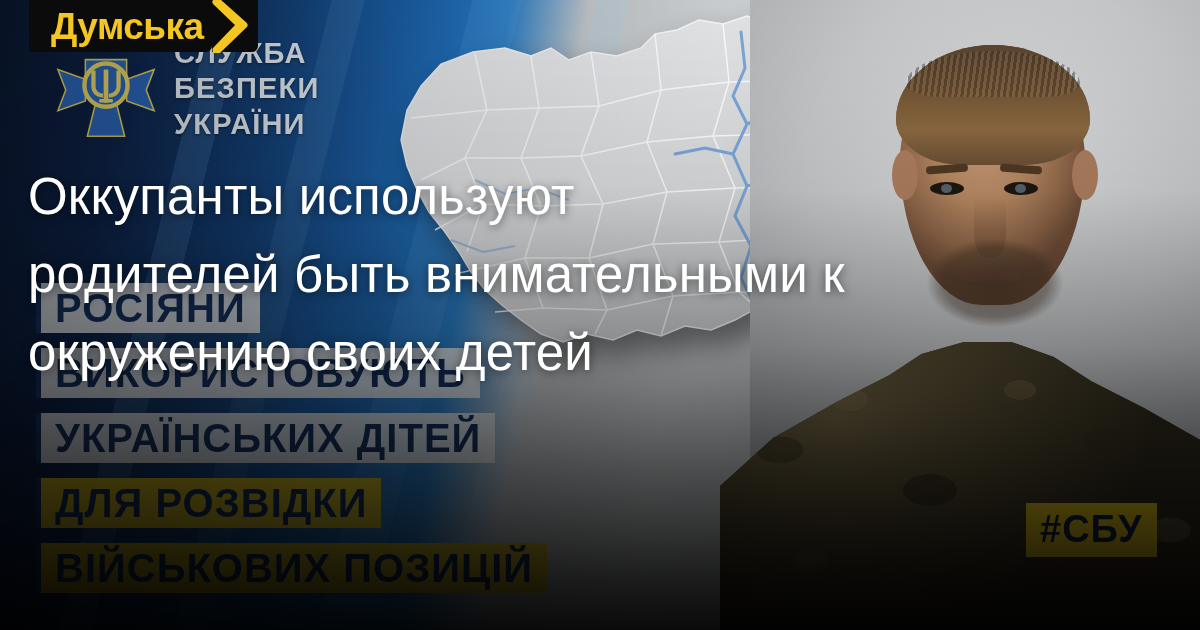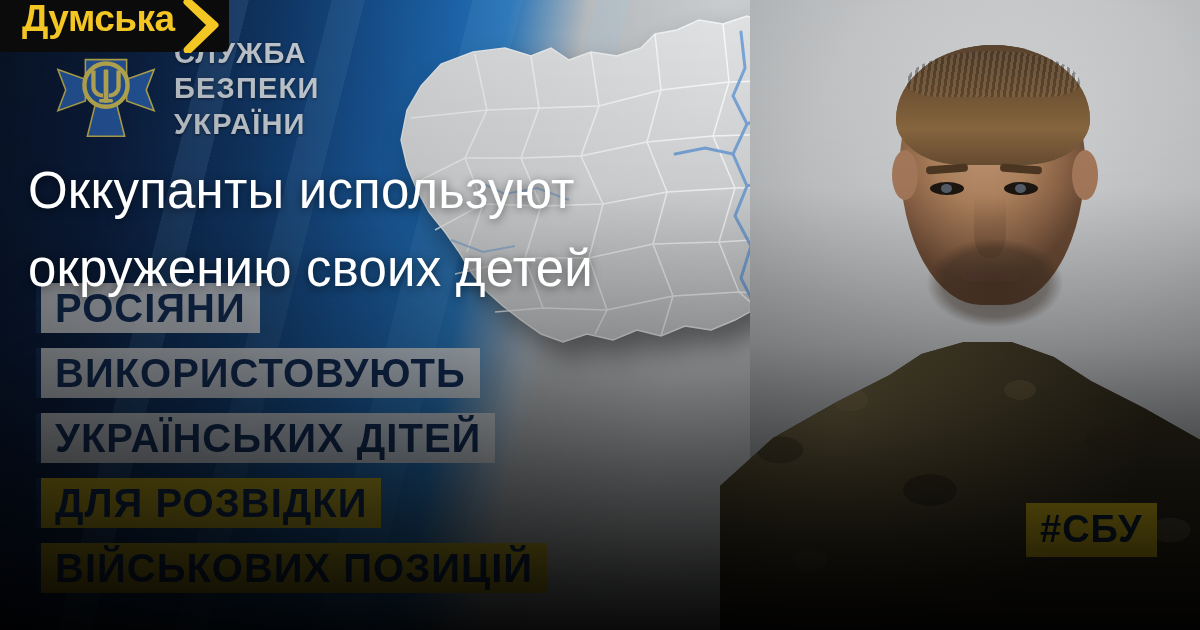--- a/index.html
+++ b/index.html
@@ -210,41 +210,41 @@
   }
   .scrim2{
     position:absolute; inset:0;
     background:linear-gradient(to right, rgba(0,0,0,.26) 0%, rgba(0,0,0,.10) 35%, rgba(0,0,0,0) 60%);
     pointer-events:none;
   }
 
   
   .headline{
     position:absolute;
-    left:28px; top:152px;
+    left:28px; top:158px;
     width:940px;
     color:#ffffff;
     font-size:51px;
     font-weight:normal;
     line-height:78px;
     letter-spacing:.2px;
     text-shadow:0 2px 10px rgba(0,0,0,.55);
   }
 
   
   .logo{
     position:absolute; left:0; top:0;
     height:52px;
     display:flex; align-items:stretch;
   }
   .logo .plate{
     background:#0b0b0b;
     border-radius:0 0 6px 0;
     padding:0 8px 0 22px;
-    display:flex; 
+    display:flex; align-items:center;margin-left:29px;
   }
   .logo .wordmark{
     color:#f3c623;
     font-size:37px;
     font-weight:bold;
     line-height:1;
     letter-spacing:-.5px;
   }
   .logo .chev{
     position:relative;
@@ -371,20 +371,21 @@
     </div>
   </div>
 
   <div class="hashtag">#СБУ</div>
 
   <div class="scrim2"></div>
   <div class="scrim"></div>
 
   <div class="headline">
     <div>Оккупанты используют</div>
+    <div>родителей быть внимательными к</div>
     <div>окружению своих детей</div>
   </div>
 
   <div class="logo">
     <div class="plate">
       <span class="wordmark">Думська</span>
     </div>
     <div class="chev">
       <svg viewBox="0 0 48 54" xmlns="http://www.w3.org/2000/svg">
         <path d="M6,3 L8,3 L34,26 L8,51 L6,51 L30,26 Z" fill="#f3c623" stroke="#f3c623" stroke-width="7" stroke-linejoin="round" stroke-linecap="round"></path>

